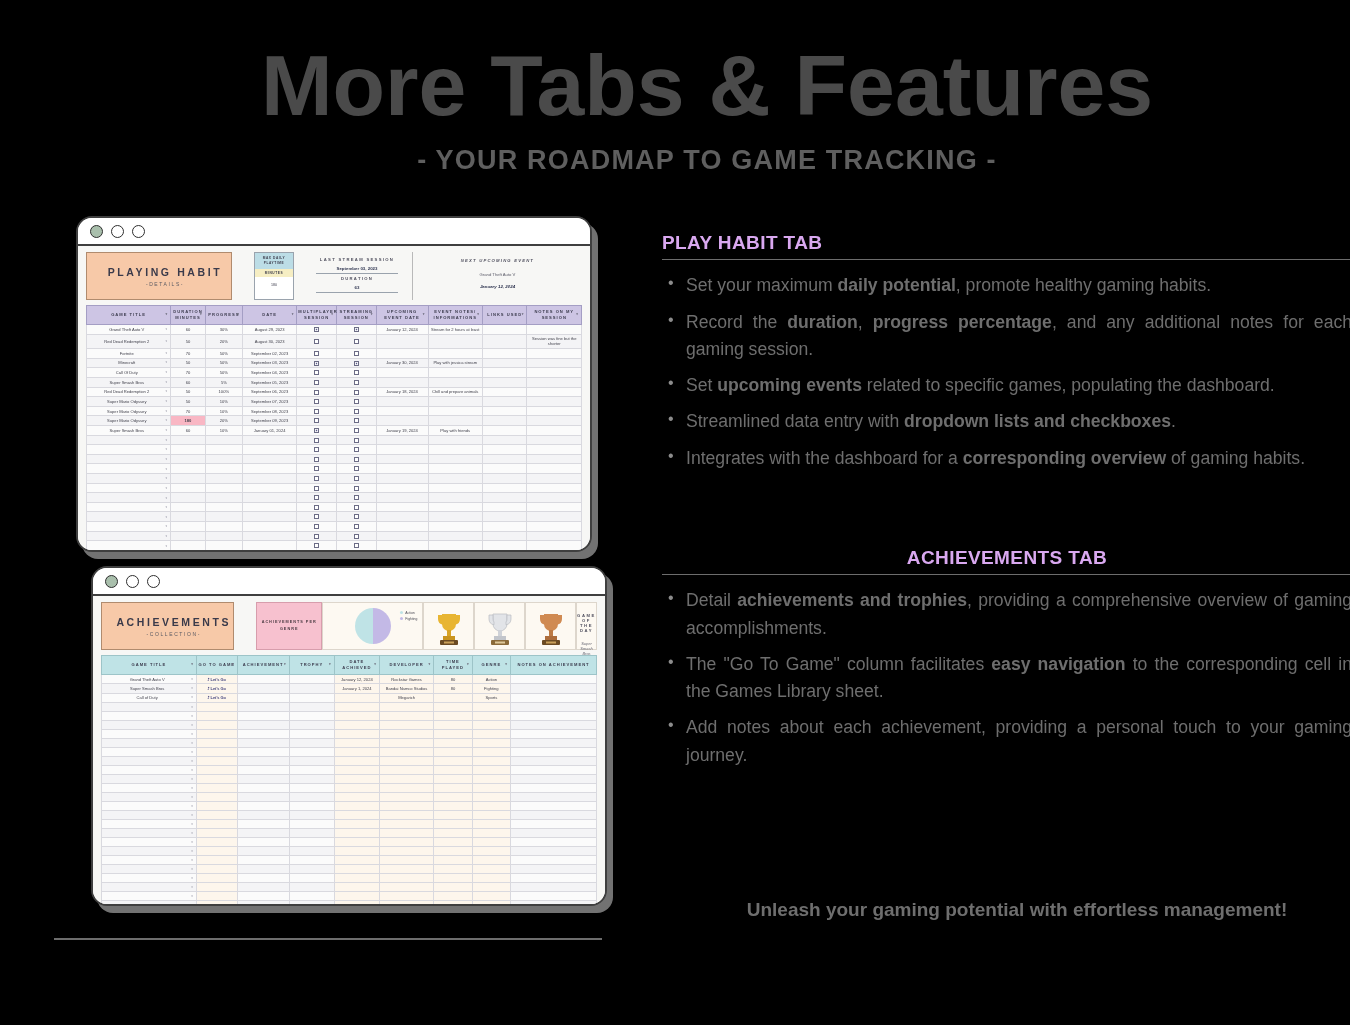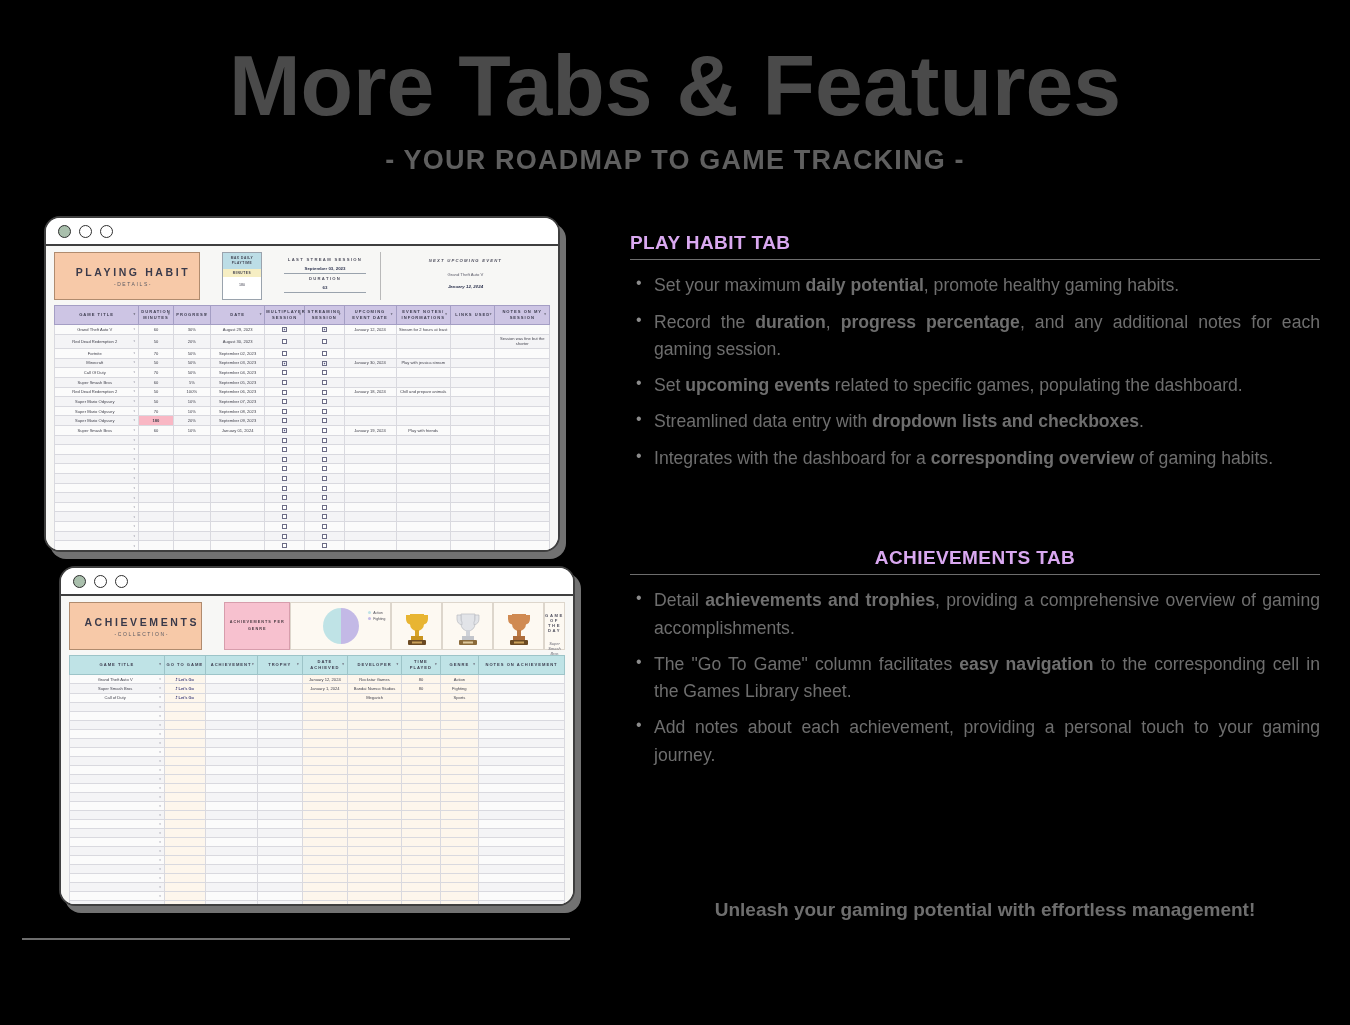--- a/index.html
+++ b/index.html
@@ -2,21 +2,21 @@
 <html><head>
 <meta charset="utf-8">
 <style>
   * { box-sizing: border-box; margin: 0; padding: 0; }
   html, body {
     width: 1350px; height: 1025px;
     background: #000000;
     font-family: "Liberation Sans", sans-serif;
     overflow: hidden;
   }
-  .page { position: relative; width: 1110px; height: 1025px; }
+  .page { position: relative; width: 1110px; height: 1025px; margin-left: 32px; }
 
   
   .hero-title {
     position: absolute; top: 40px; left: 0; width: 1350px;
     text-align: center;
     font-family: "Liberation Sans", sans-serif;
     font-size: 86px; font-weight: 700; letter-spacing: 0px;
     color: #4a4a4a; line-height: 1.05;
   }
   .hero-sub {

